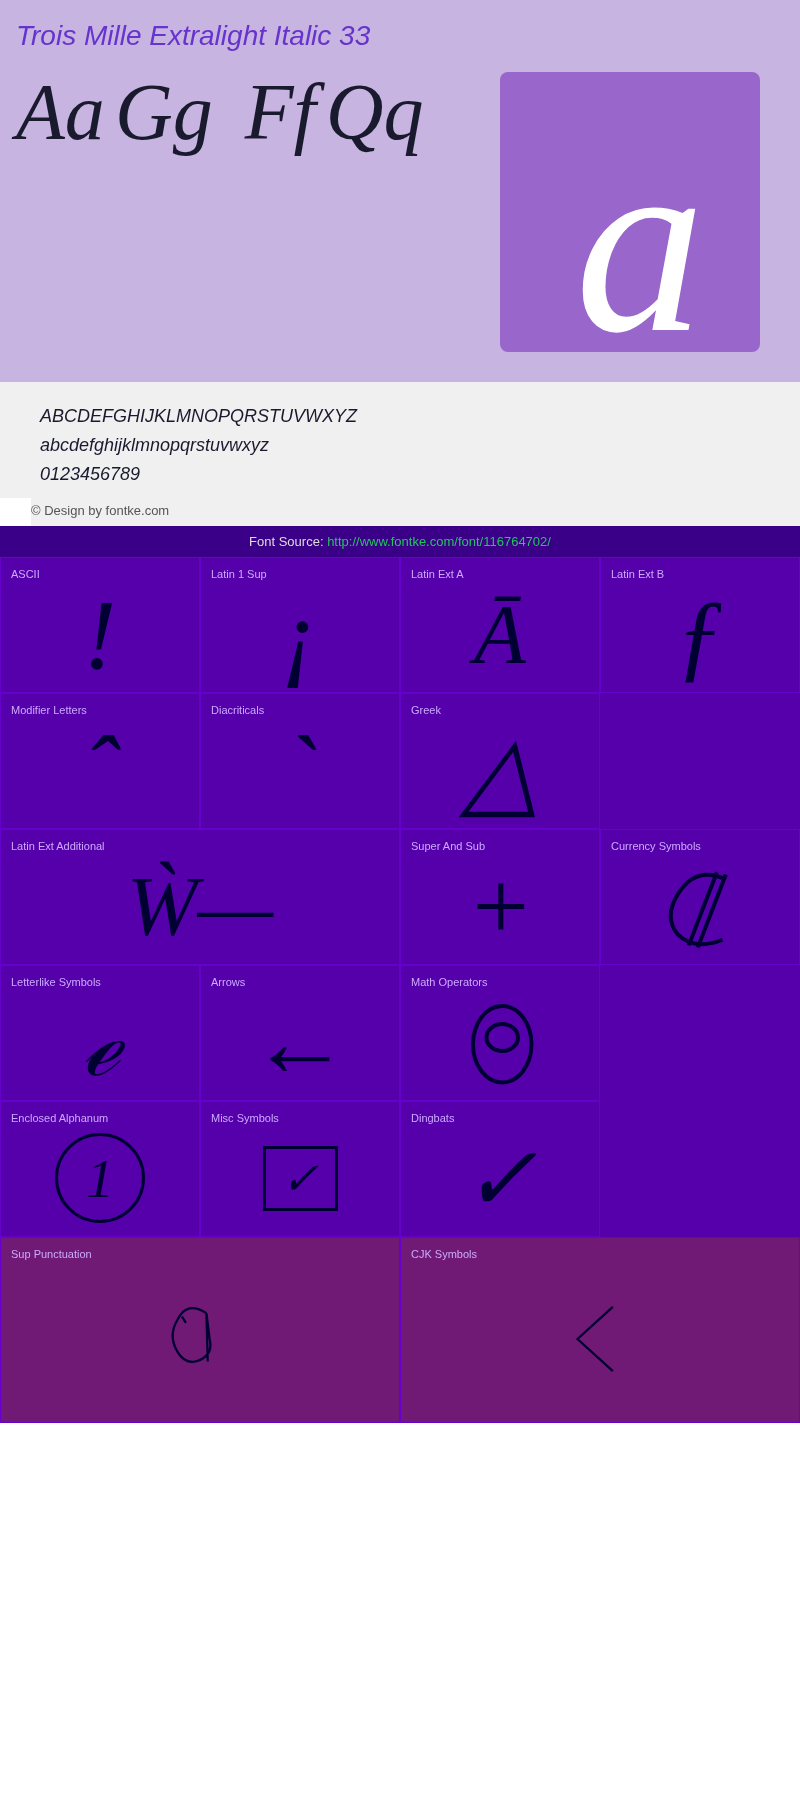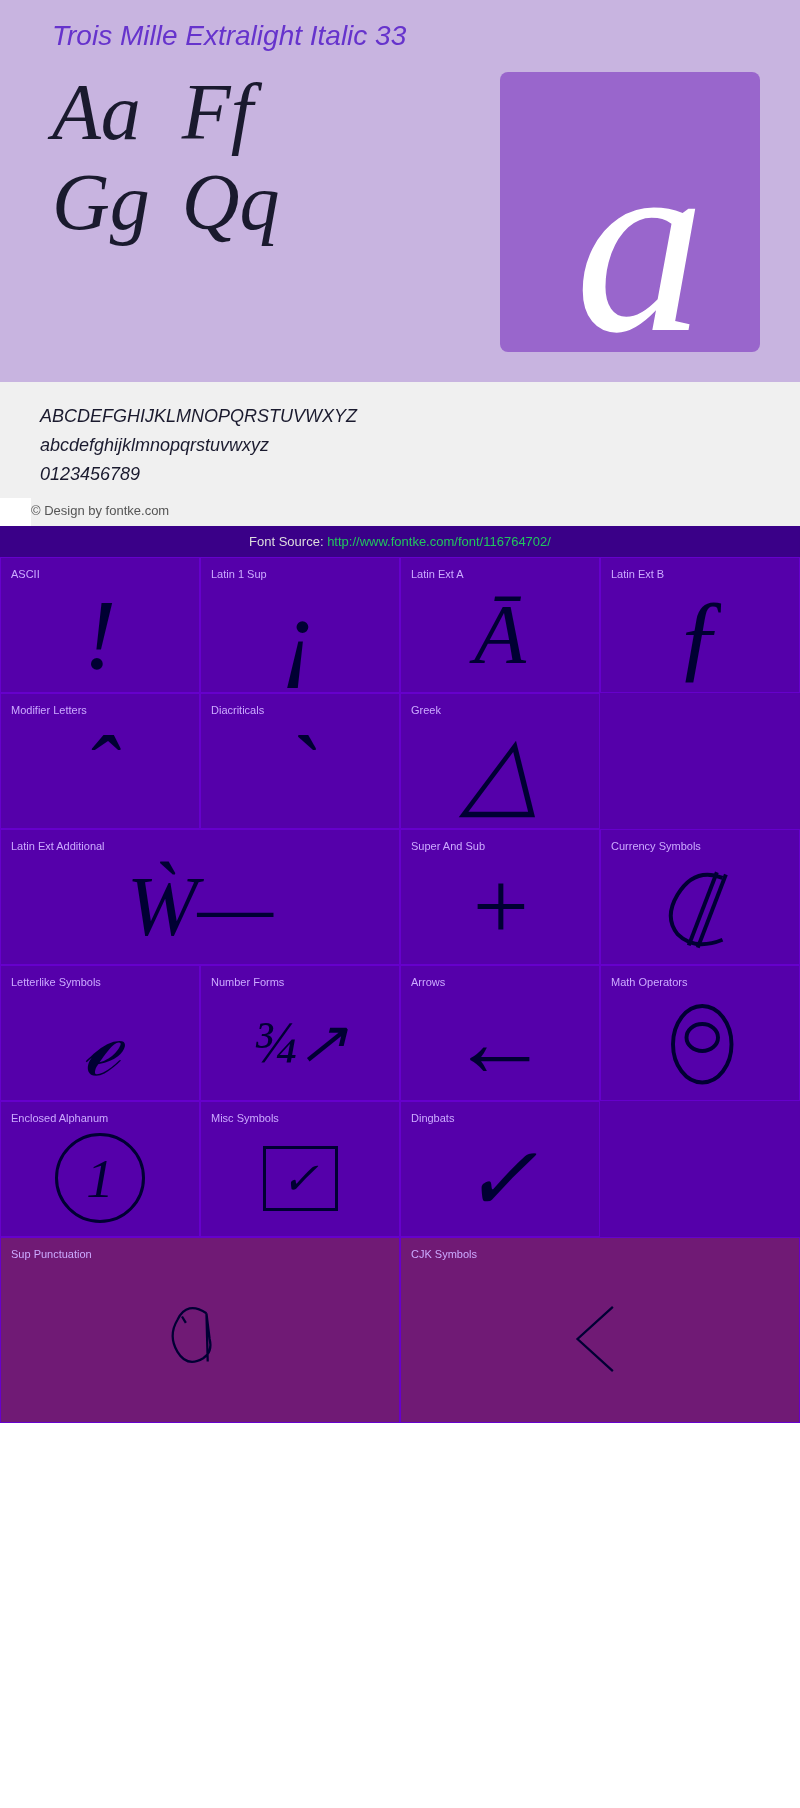--- a/index.html
+++ b/index.html
@@ -1,21 +1,21 @@
 <!DOCTYPE html>
 <html><head>
   <meta charset="utf-8">
   <style>
     * { margin: 0; padding: 0; box-sizing: border-box; }
     body { width: 800px; font-family: Arial, sans-serif; background: #fff; }
 
     
     .top-section {
       background: #c8b4e0;
-      padding: 20px 40px 30px 52px;
+      padding: 20px 40px 30px 16px;
       position: relative;
     }
 
     .font-title {
       color: #6633cc;
       font-style: italic;
       font-size: 28px;
       font-weight: 300;
       margin-bottom: 20px;
       font-family: Arial, sans-serif;
@@ -23,21 +23,21 @@
 
     .glyph-showcase {
       display: flex;
       align-items: flex-start;
       position: relative;
       height: 280px;
     }
 
     .glyph-pairs {
       display: flex;
-      flex-direction: column;
+      flex-direction: row;
       gap: 10px;
     }
 
     .glyph-pair {
       font-size: 80px;
       font-weight: 200;
       font-style: italic;
       color: #1a1a2e;
       font-family: Georgia, serif;
       line-height: 1;
@@ -282,24 +282,20 @@
       </div>
     </div>
   </div>
 
   <div class="char-grid">
     <div class="char-block">
       <div class="char-block-label">Letterlike Symbols</div>
       <div class="char-block-glyph glyph-xl" style="font-style:italic; color:#000033; font-family: Georgia, serif; font-size:85px;">ℯ</div>
     </div>
     <div class="char-block">
-      <div class="char-block-label">Number Forms</div>
-      <div class="char-block-glyph" style="font-style:italic; color:#000033; font-size:60px;">¾↗</div>
-    </div>
-    <div class="char-block">
       <div class="char-block-label">Arrows</div>
       <div class="char-block-glyph glyph-xl" style="font-style:italic; color:#000033;">←</div>
     </div>
     <div class="char-block">
       <div class="char-block-label">Math Operators</div>
       <div class="char-block-glyph" style="font-style:italic; color:#000033;">
 
         <svg viewBox="0 0 80 80" width="80" height="80" fill="none" stroke="#000033" stroke-width="3.5">
           <ellipse cx="42" cy="42" rx="26" ry="34"></ellipse>
           <ellipse cx="42" cy="36" rx="14" ry="12"></ellipse>

